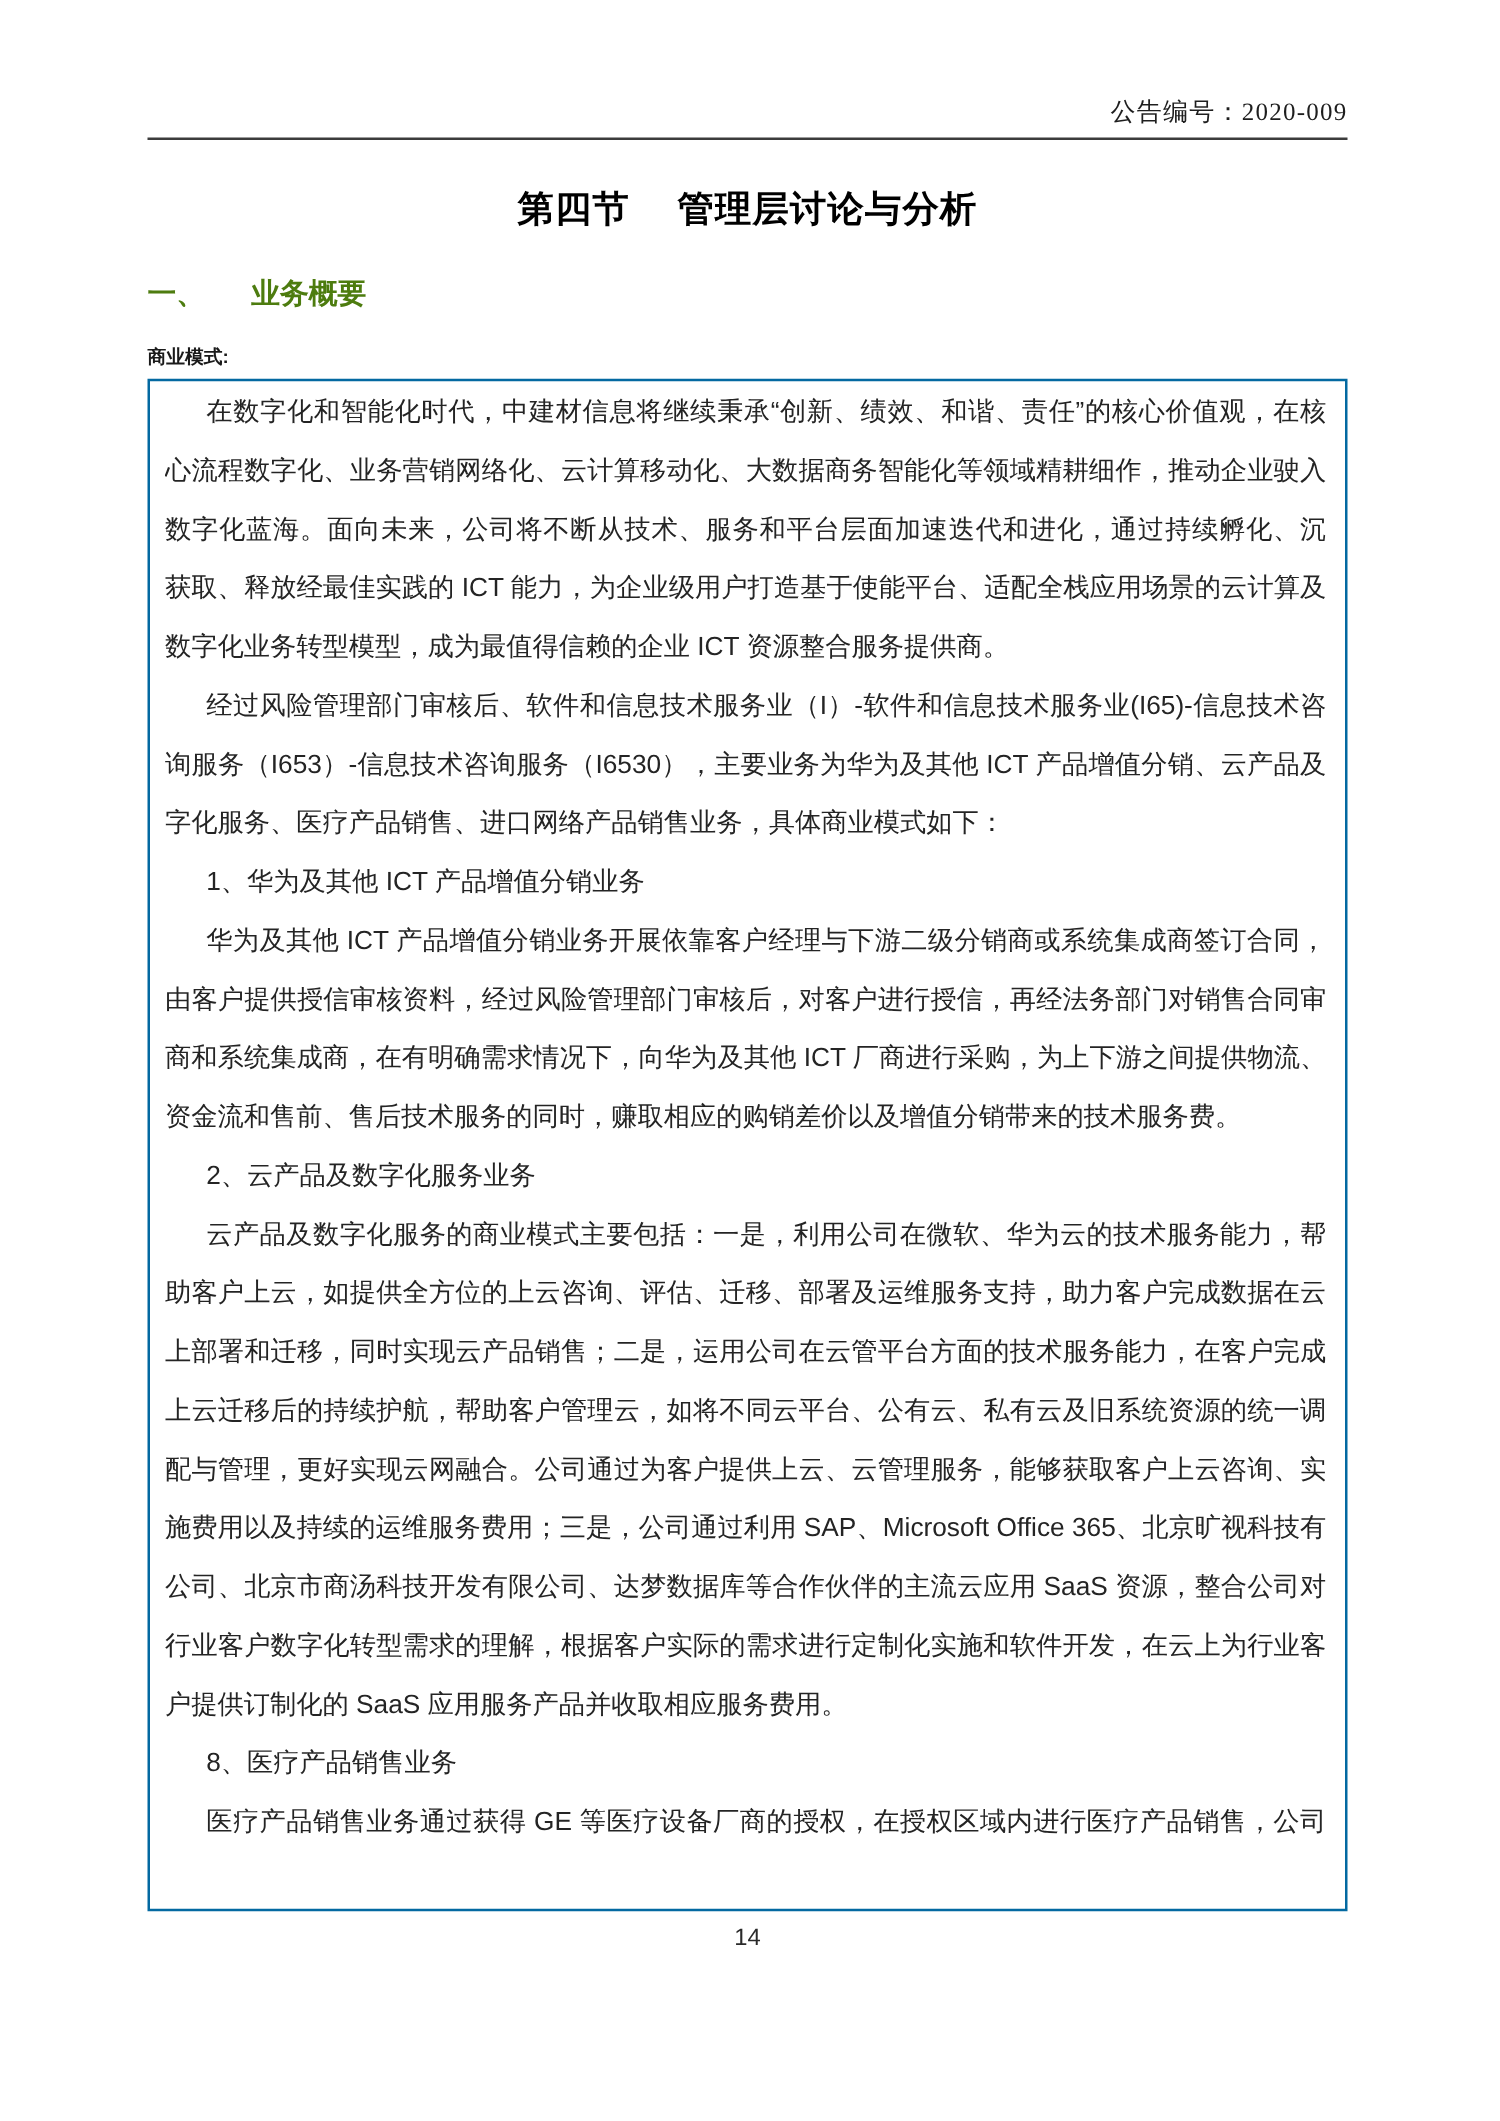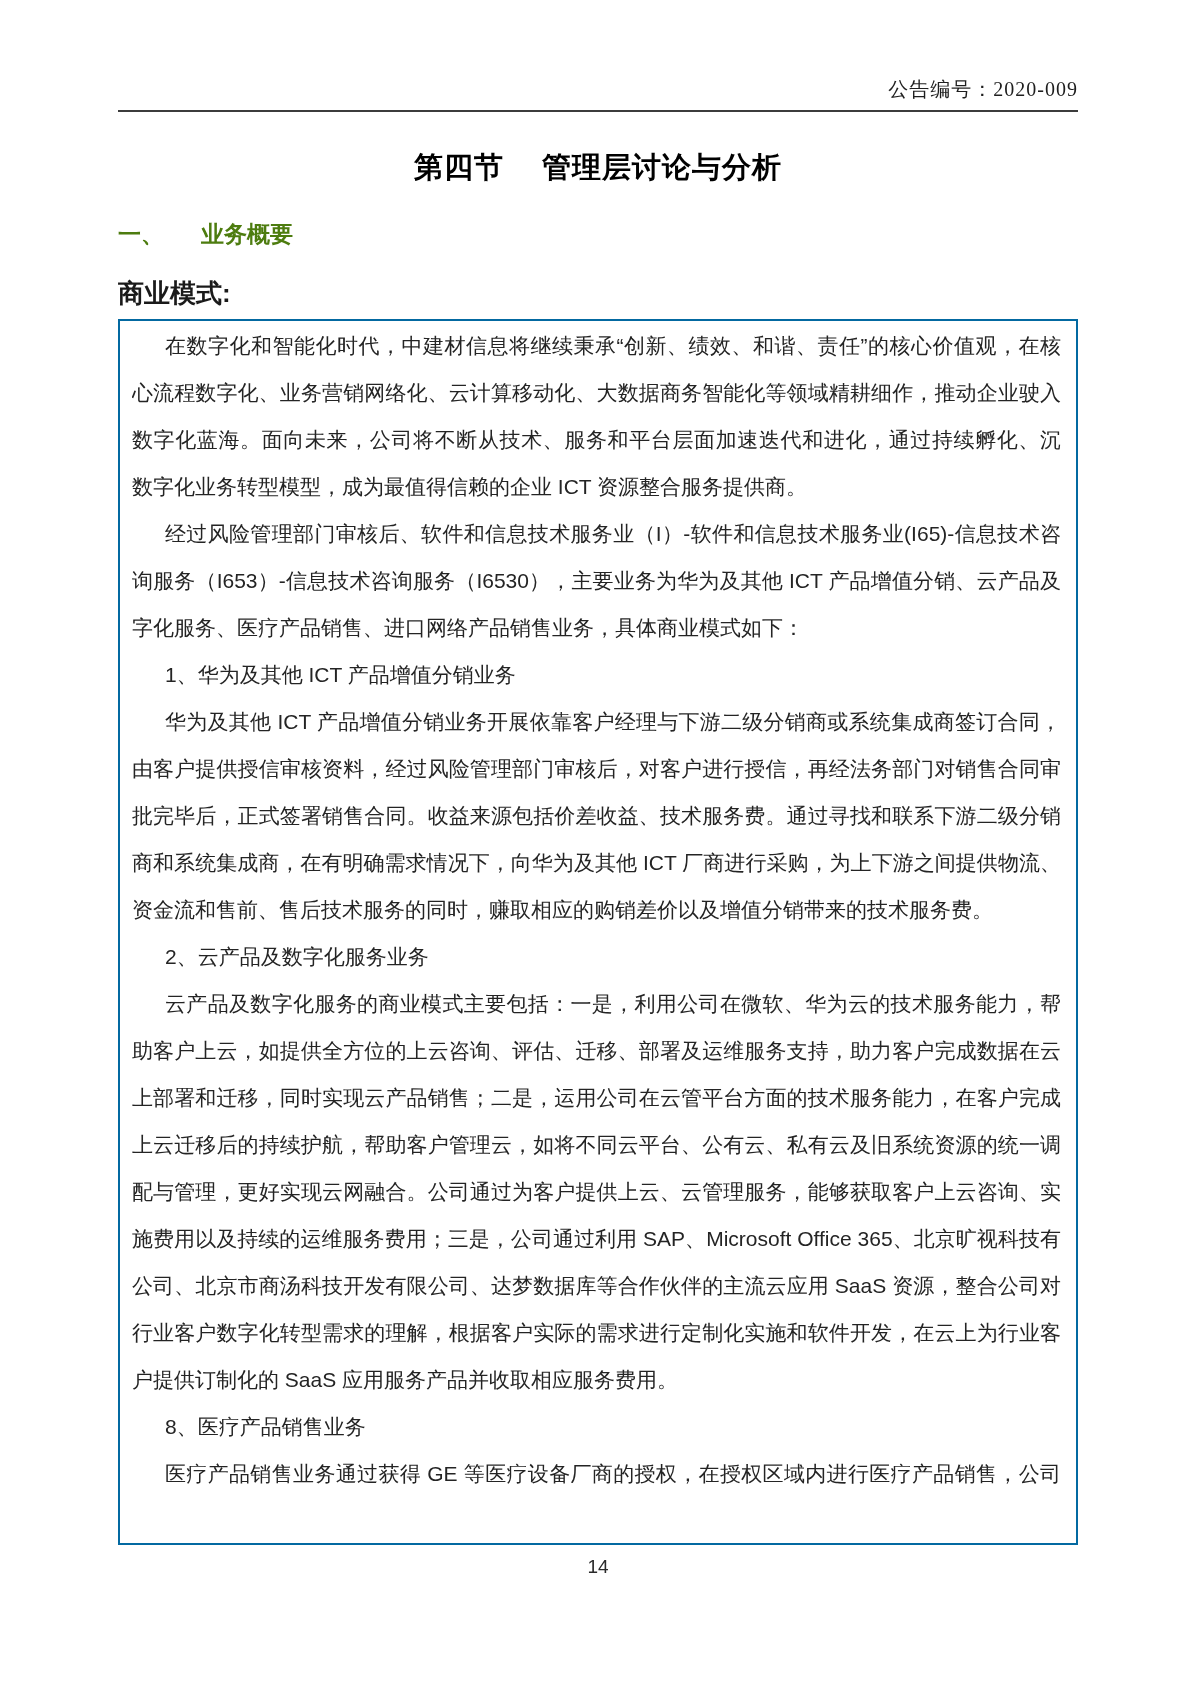--- a/index.html
+++ b/index.html
@@ -43,21 +43,21 @@
   .doc-title .title-part2 { margin-left: 38px; }
   .section-heading {
     margin-top: 31px;
     font-size: 23px;
     font-weight: bold;
     color: #4d7c0f;
   }
   .section-heading .section-title { margin-left: 37px; }
   .sub-label {
     margin-top: 26px;
-    font-size: 26px;
+    font-size: 15px;
     font-weight: bold;
     color: #1a1a1a;
   }
   .content-box {
     margin-top: 8px;
     border: 2px solid #0369a1;
     box-sizing: border-box;
     height: 1226px;
     padding: 1px 15px 0 12px;
     overflow: hidden;
@@ -101,28 +101,28 @@
   <div class="section-heading">
     <span class="section-number">一、</span><span class="section-title">业务概要</span>
   </div>
 
   <div class="sub-label">商业模式:</div>
 
   <div class="content-box" id="content-box">
       <div class="line indent justify">在数字化和智能化时代，中建材信息将继续秉承“创新、绩效、和谐、责任”的核心价值观，在核</div>
       <div class="line justify">心流程数字化、业务营销网络化、云计算移动化、大数据商务智能化等领域精耕细作，推动企业驶入</div>
       <div class="line justify">数字化蓝海。面向未来，公司将不断从技术、服务和平台层面加速迭代和进化，通过持续孵化、沉淀、</div>
+      <div class="line justify">获取、释放经最佳实践的 ICT 能力，为企业级用户打造基于使能平台、适配全栈应用场景的云计算及</div>
       <div class="line">数字化业务转型模型，成为最值得信赖的企业 ICT 资源整合服务提供商。</div>
       <div class="line indent justify">经过风险管理部门审核后、软件和信息技术服务业（I）-软件和信息技术服务业(I65)-信息技术咨</div>
       <div class="line justify">询服务（I653）-信息技术咨询服务（I6530），主要业务为华为及其他 ICT 产品增值分销、云产品及数</div>
       <div class="line">字化服务、医疗产品销售、进口网络产品销售业务，具体商业模式如下：</div>
       <div class="line indent">1、华为及其他 ICT 产品增值分销业务</div>
       <div class="line indent justify">华为及其他 ICT 产品增值分销业务开展依靠客户经理与下游二级分销商或系统集成商签订合同，</div>
       <div class="line justify">由客户提供授信审核资料，经过风险管理部门审核后，对客户进行授信，再经法务部门对销售合同审</div>
-      <div class="line justify">批完毕后，正式签署销售合同。收益来源包括价差收益、技术服务费。通过寻找和联系下游二级分销</div>
       <div class="line justify">商和系统集成商，在有明确需求情况下，向华为及其他 ICT 厂商进行采购，为上下游之间提供物流、</div>
       <div class="line">资金流和售前、售后技术服务的同时，赚取相应的购销差价以及增值分销带来的技术服务费。</div>
       <div class="line indent">2、云产品及数字化服务业务</div>
       <div class="line indent justify">云产品及数字化服务的商业模式主要包括：一是，利用公司在微软、华为云的技术服务能力，帮</div>
       <div class="line justify">助客户上云，如提供全方位的上云咨询、评估、迁移、部署及运维服务支持，助力客户完成数据在云</div>
       <div class="line justify">上部署和迁移，同时实现云产品销售；二是，运用公司在云管平台方面的技术服务能力，在客户完成</div>
       <div class="line justify">上云迁移后的持续护航，帮助客户管理云，如将不同云平台、公有云、私有云及旧系统资源的统一调</div>
       <div class="line justify">配与管理，更好实现云网融合。公司通过为客户提供上云、云管理服务，能够获取客户上云咨询、实</div>
       <div class="line justify">施费用以及持续的运维服务费用；三是，公司通过利用 SAP、Microsoft Office 365、北京旷视科技有限</div>
       <div class="line justify">公司、北京市商汤科技开发有限公司、达梦数据库等合作伙伴的主流云应用 SaaS 资源，整合公司对</div>

